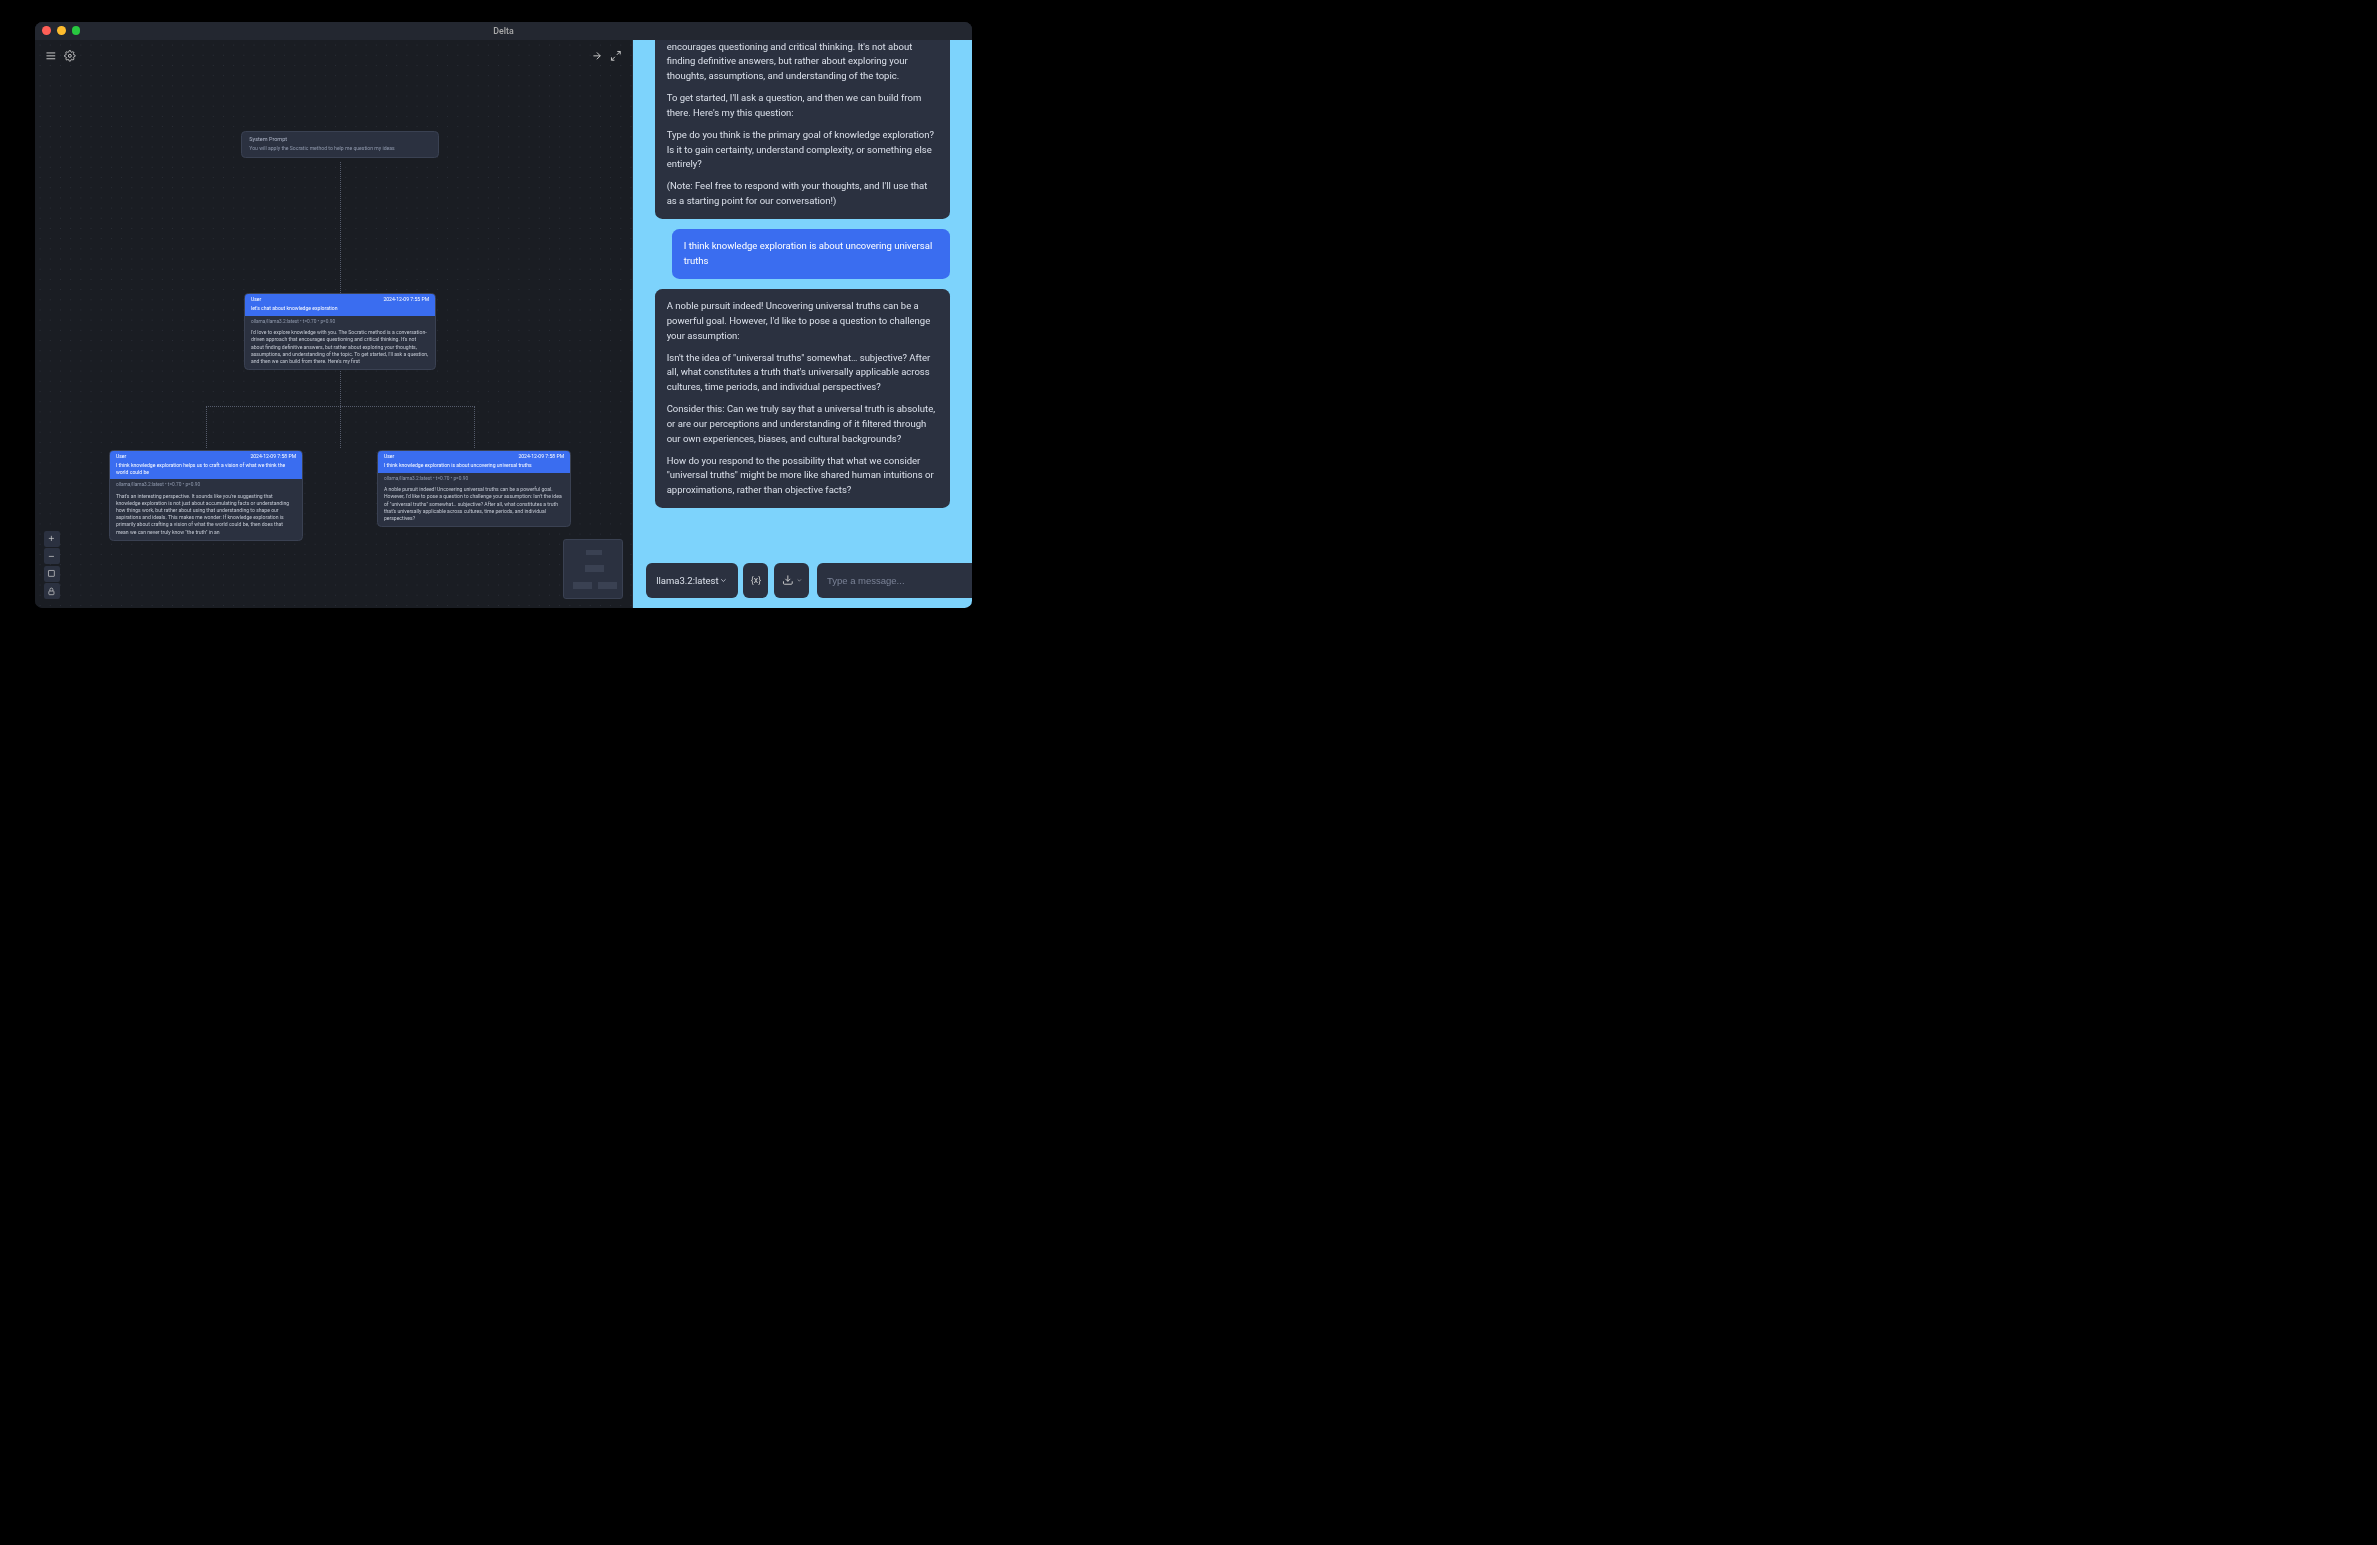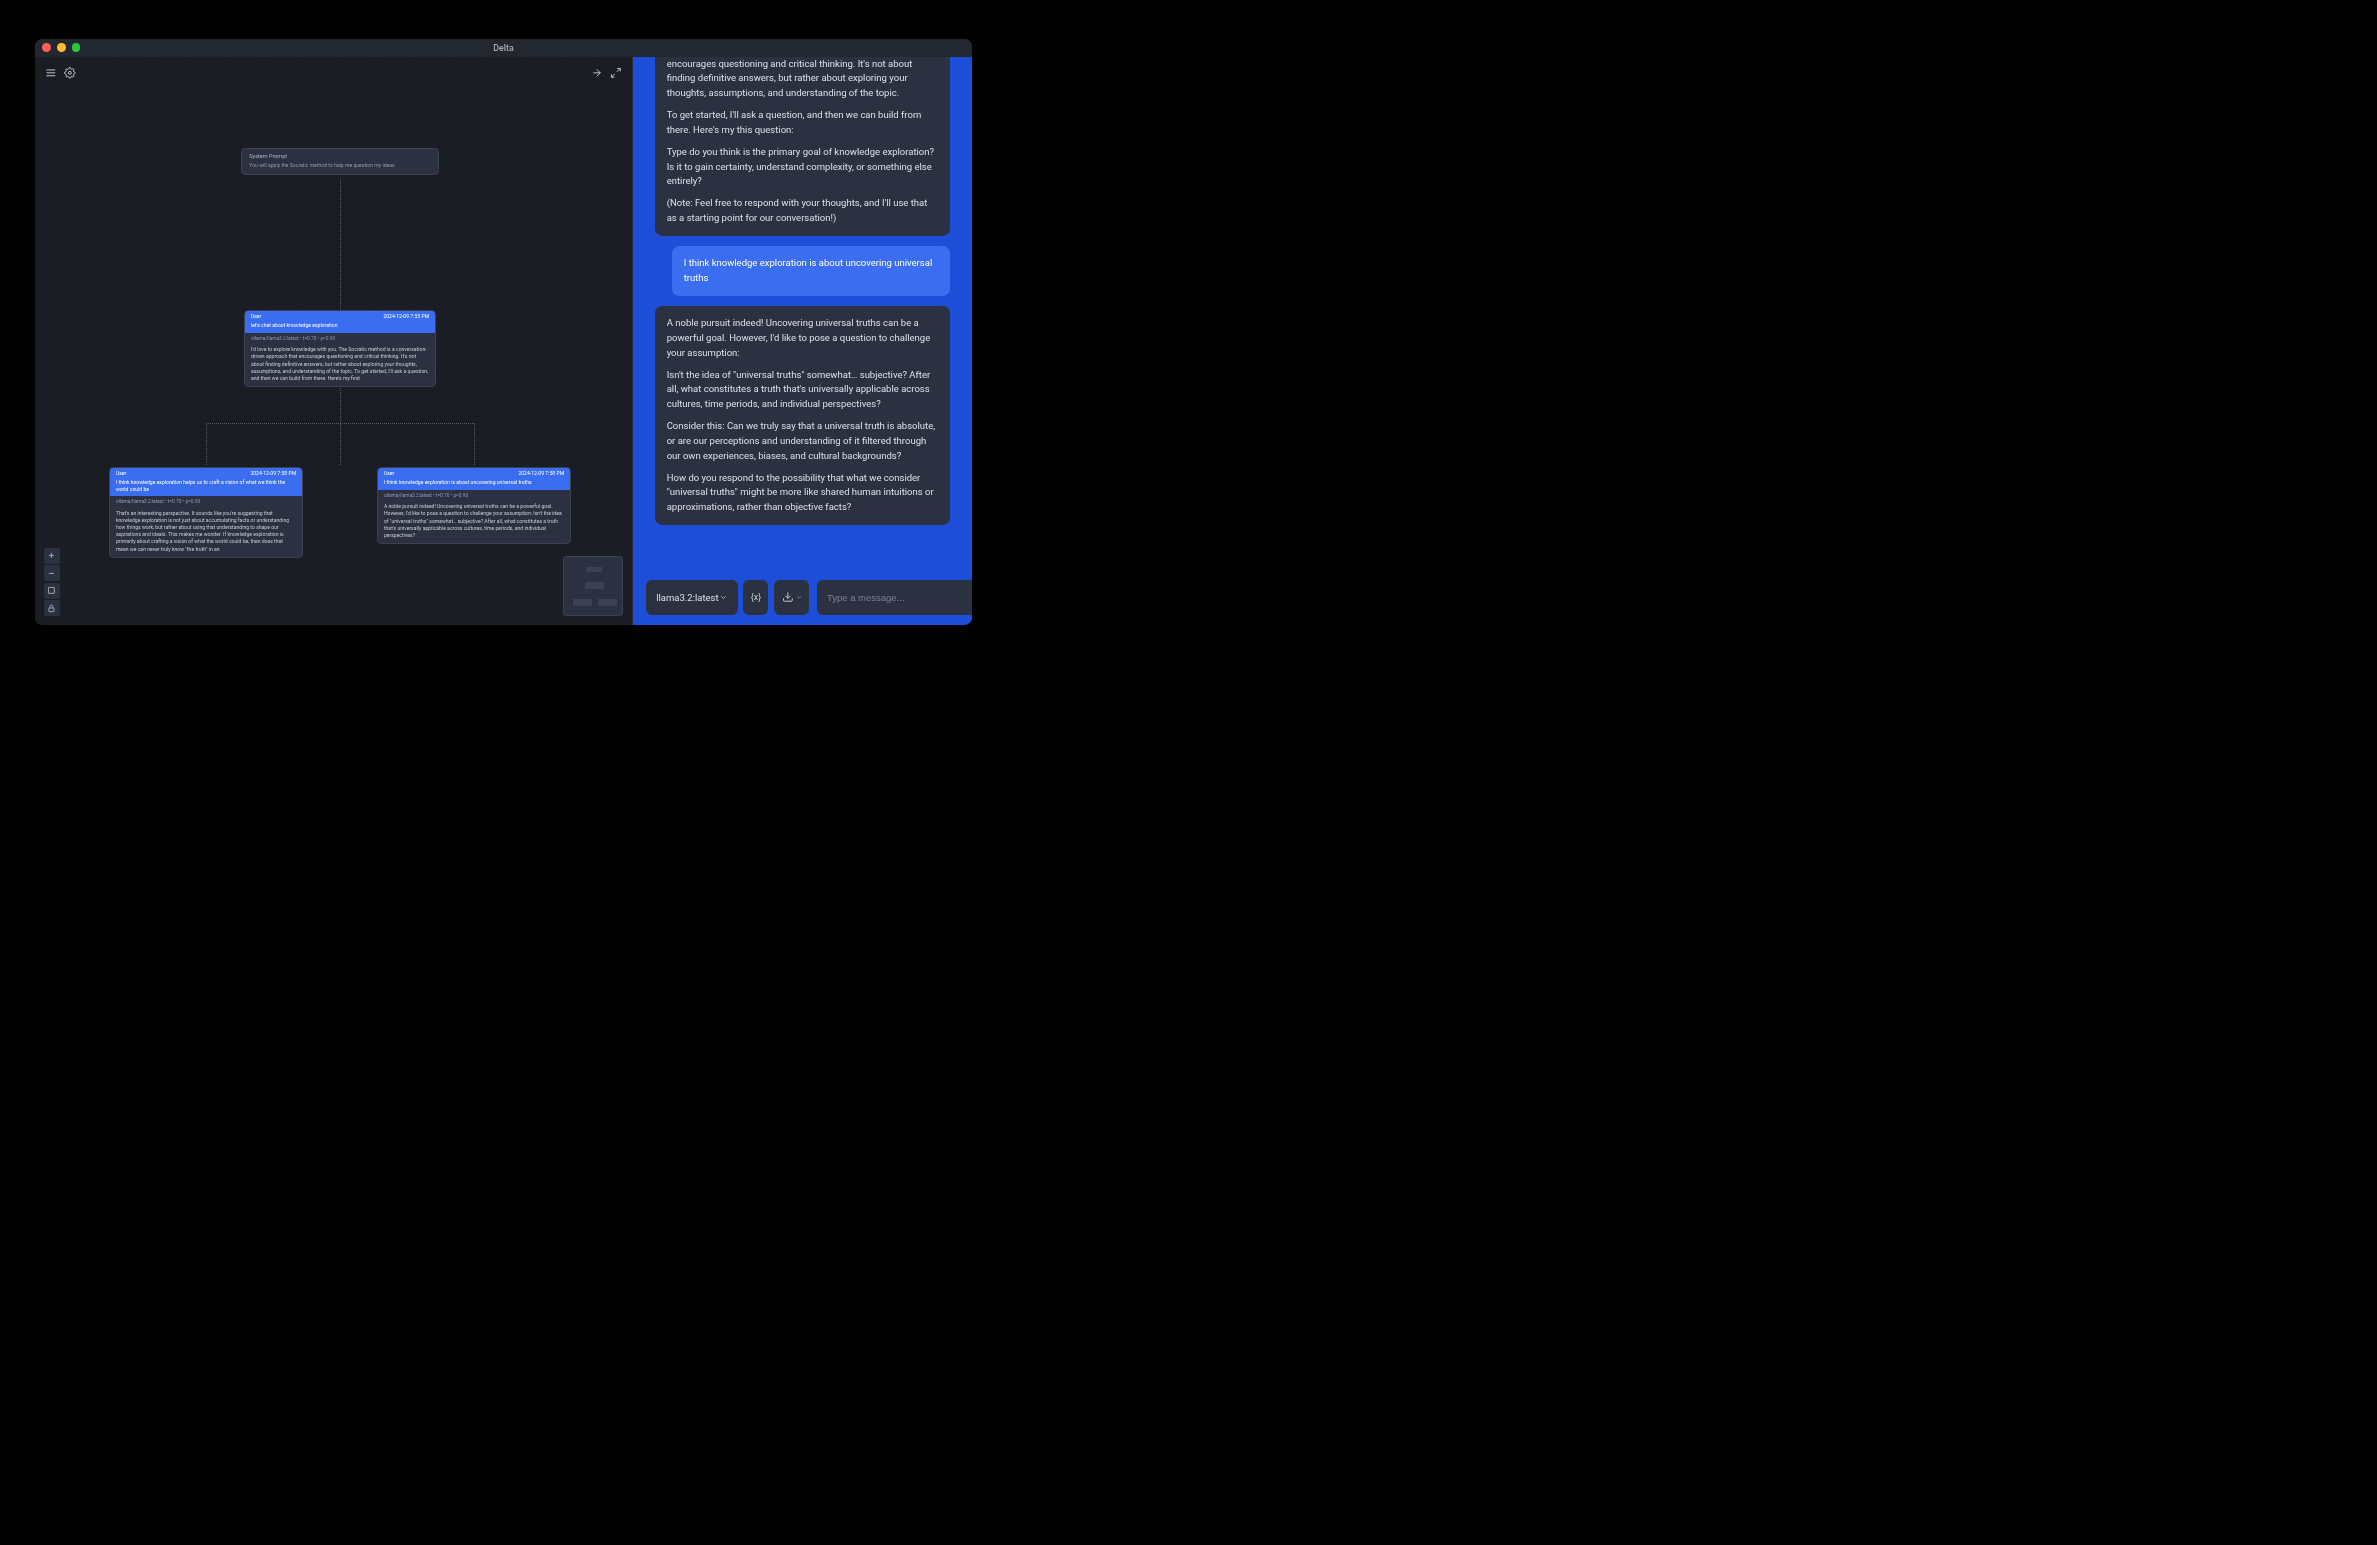--- a/index.html
+++ b/index.html
@@ -7,21 +7,21 @@
   font-family: -apple-system, BlinkMacSystemFont, "Segoe UI", Roboto, sans-serif;
   background: #000;
   width: 1006px;
   height: 653px;
   overflow: hidden;
   color: #e5e5e5;
 }
 .window {
   position: absolute;
   left: 35px;
-  top: 39px;
+  top: 22px;
   width: 937px;
   height: 586px;
   background: #1a1d23;
   border-radius: 7.3px;
   overflow: hidden;
   box-shadow: 0 14.6px 44px rgba(0,0,0,0.5);
 }
 .titlebar {
   height: 17.6px;
   background: #232730;
@@ -171,21 +171,21 @@
   font-size: 5.1px;
   color: #9099ad;
 }
 .edge {
   position: absolute;
   border-left: 0.7px dotted #555b6b;
   border-bottom: 0.7px dotted #555b6b;
 }
 .chat-pane {
   width: 340px;
-  background: #1d4ed8;
+  background: #7dd3fc;
   display: flex;
   flex-direction: column;
   border-left: 0.7px solid #2a2e38;
 }
 .chat-scroll {
   flex: 1;
   overflow-y: auto;
   padding: 0 22px 11.7px 22px;
 }
 .msg {

